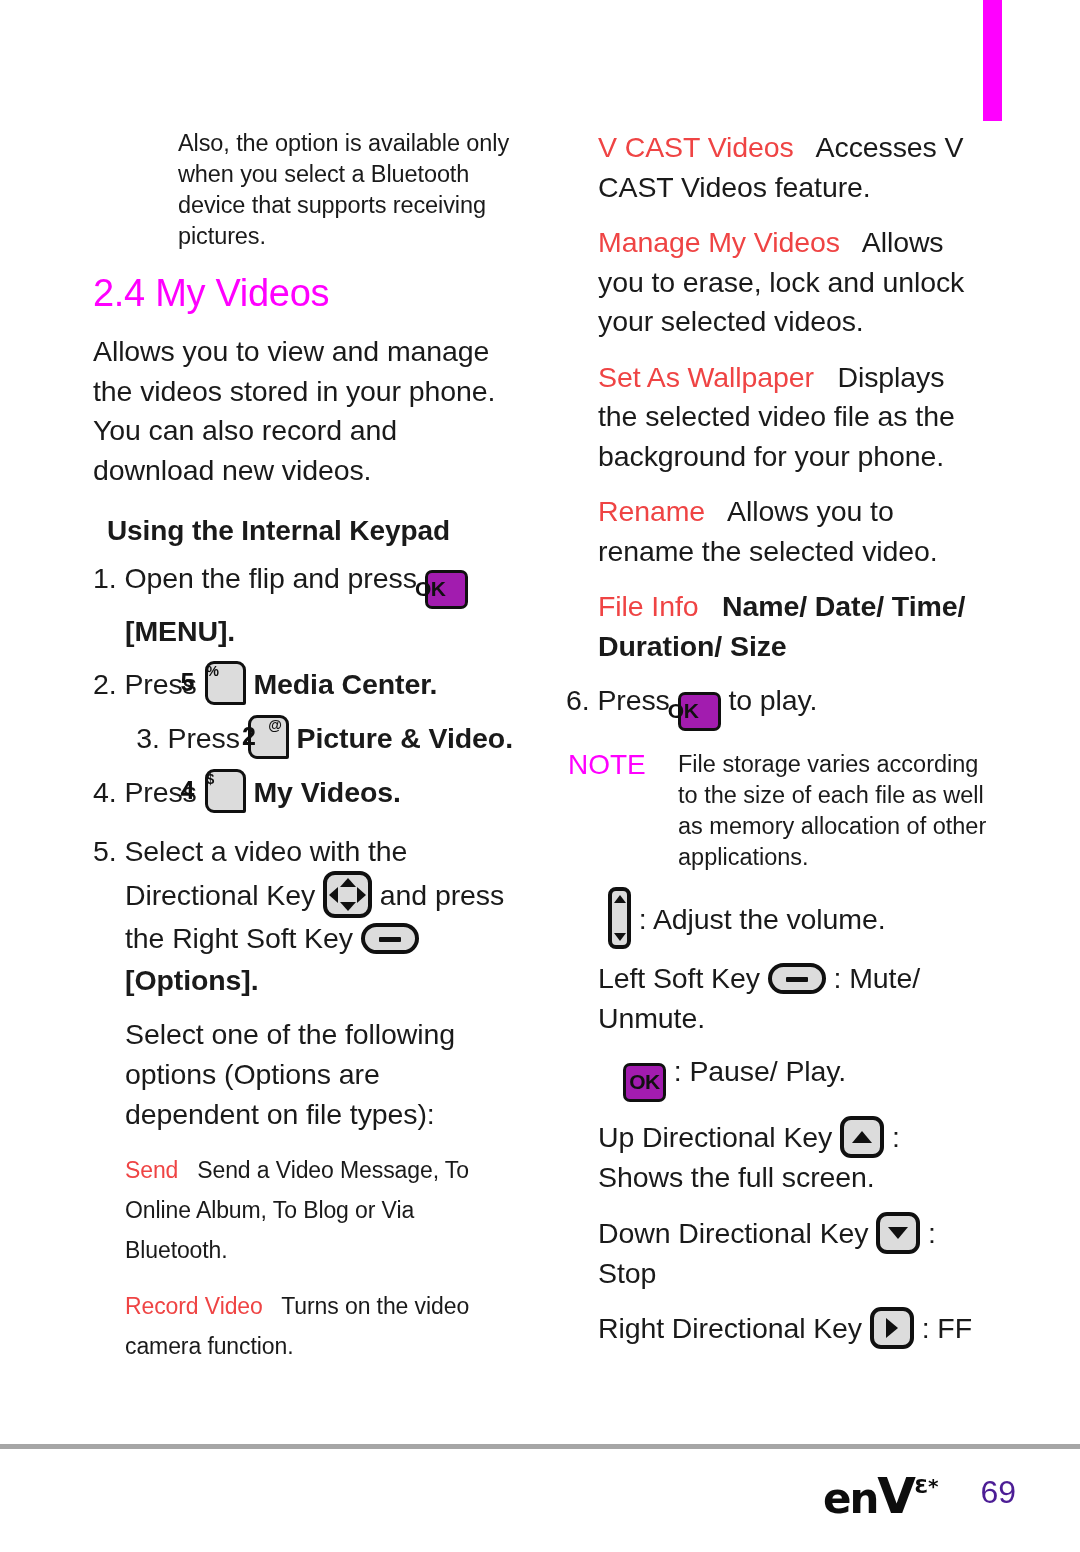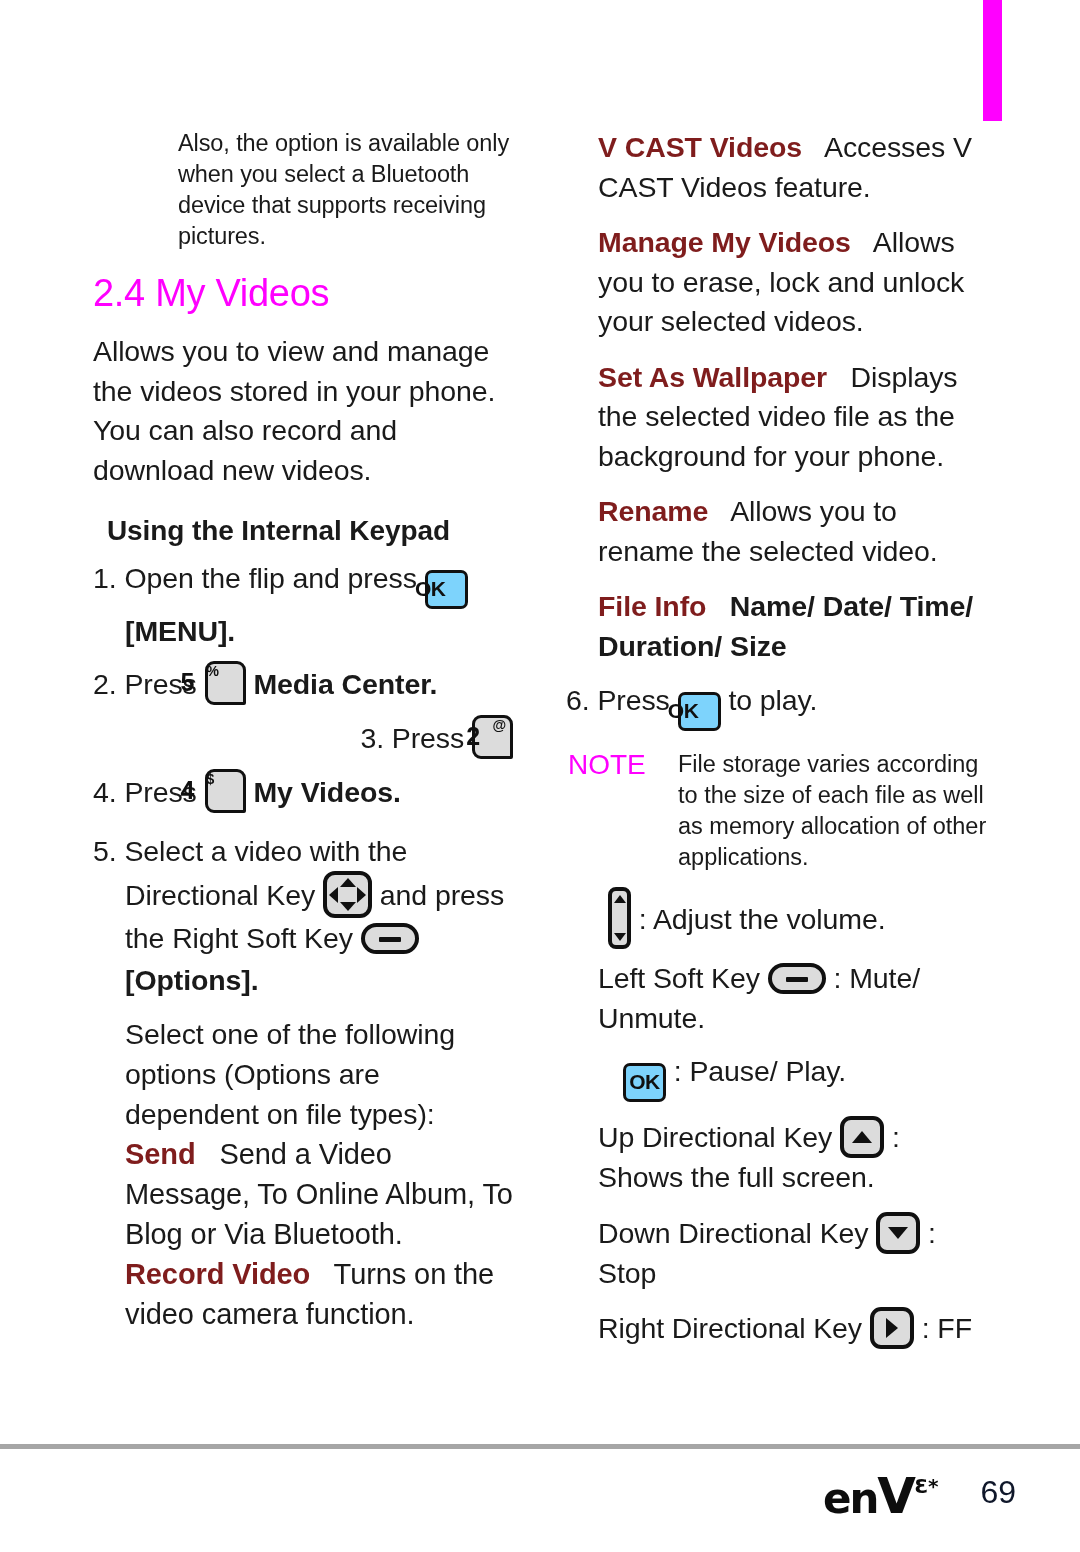--- a/index.html
+++ b/index.html
@@ -57,21 +57,21 @@
     letter-spacing: -0.3px;
   }
   .h-sub {
     font-size: 28px;
     line-height: 38px;
     font-weight: bold;
     margin: 22px 0 8px 14px;
   }
   .body-p { margin-bottom: 12px; }
 
-  .term { color: #7f1d1d; font-weight: bold; }
+  .term { color: #ef4444; }
   .bold { font-weight: bold; }
 
   
   .step {
     font-size: 28.5px;
     line-height: 40px;
     padding-left: 32px;
     text-indent: -32px;
     margin-bottom: 2px;
   }
@@ -81,23 +81,24 @@
     padding-left: 32px;
     margin-bottom: 2px;
   }
   .sub-para {
     font-size: 28.5px;
     line-height: 40px;
     padding-left: 32px;
     margin-top: 14px;
   }
   .opt-para {
-    font-size: 29px;
+    font-size: 23px;
     line-height: 40px;
     padding-left: 32px;
+    margin-top: 16px;
   }
 
   
   .note-block {
     position: relative;
     margin-top: 18px;
     font-size: 23.5px;
     line-height: 31px;
     padding-left: 80px;
   }
@@ -113,21 +114,21 @@
   .key {
     display: inline-block;
     vertical-align: -6px;
     position: relative;
   }
   
   .key-ok {
     width: 43px; height: 39px;
     border: 3.5px solid #101010;
     border-radius: 7px;
-    background: #7dd3fc;
+    background: #a21caf;
     text-align: center;
     font-size: 21px;
     line-height: 32px;
     font-weight: bold;
     color: #101010;
     letter-spacing: -0.5px;
     vertical-align: -8px;
   }
   
   .key-num {
@@ -291,21 +292,21 @@
   .logo .v { font-size: 50px; }
   .logo .sup {
     font-size: 20px;
     vertical-align: 20px;
     letter-spacing: 0;
     display: inline-block;
     transform: scaleX(-1);
   }
   .page-num {
     font-size: 32px;
-    color: #0f172a;
+    color: #4c1d95;
     margin-left: 42px;
   }
 </style>
 </head>
 <body>
 
 <div class="tab-marker"></div>
 
 <div class="page">
 
@@ -336,20 +337,21 @@
       <span class="bold">Media Center.</span>
     </p>
 
     <p class="step" style="margin-top:10px;text-align:right;">
       <span>3.</span>
       <span>Press</span>
       <span class="key key-num">
         <span class="n">2</span>
         <span class="sup">@</span>
       </span>
+      <span class="bold">Picture &amp; Video.</span>
     </p>
 
     <p class="step" style="margin-top:10px;">
       <span>4.</span>
       <span>Press</span>
       <span class="key key-num">
         <span class="n">4</span>
         <span class="sup">$</span>
       </span>
       <span class="bold">My Videos.</span>

